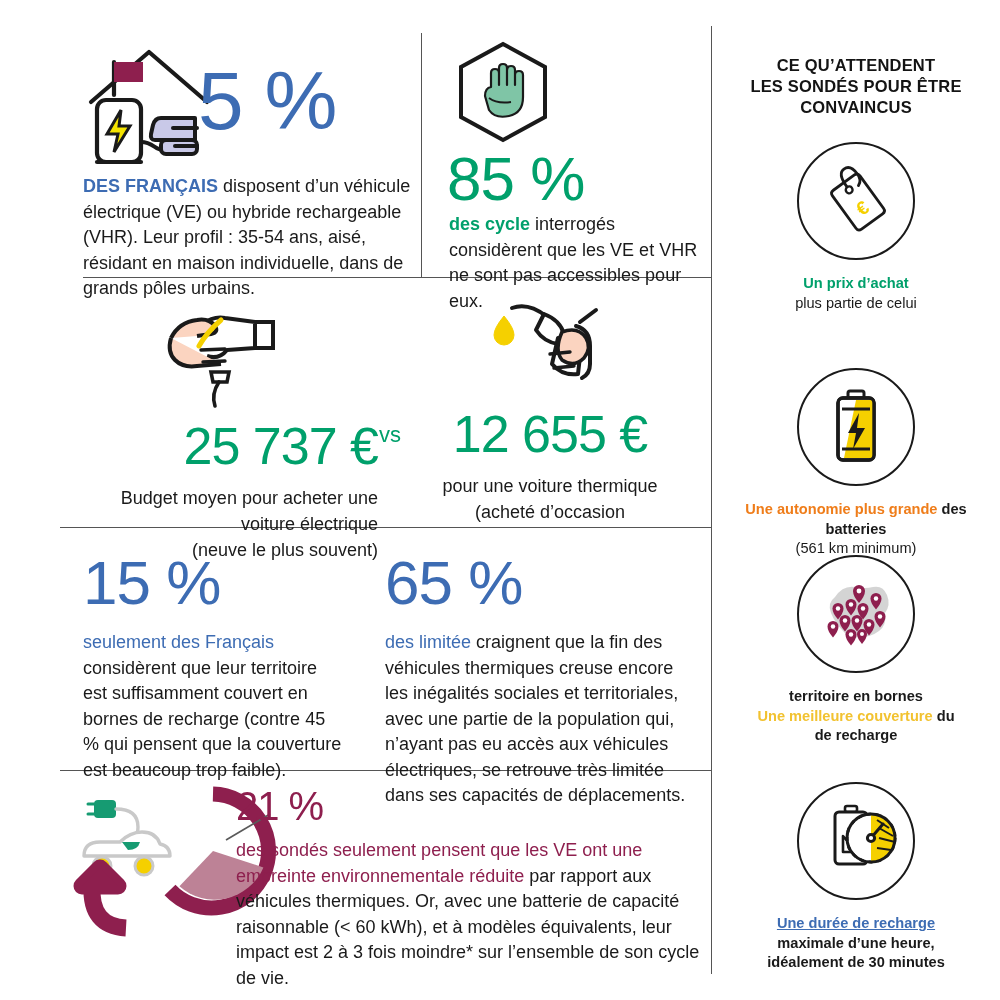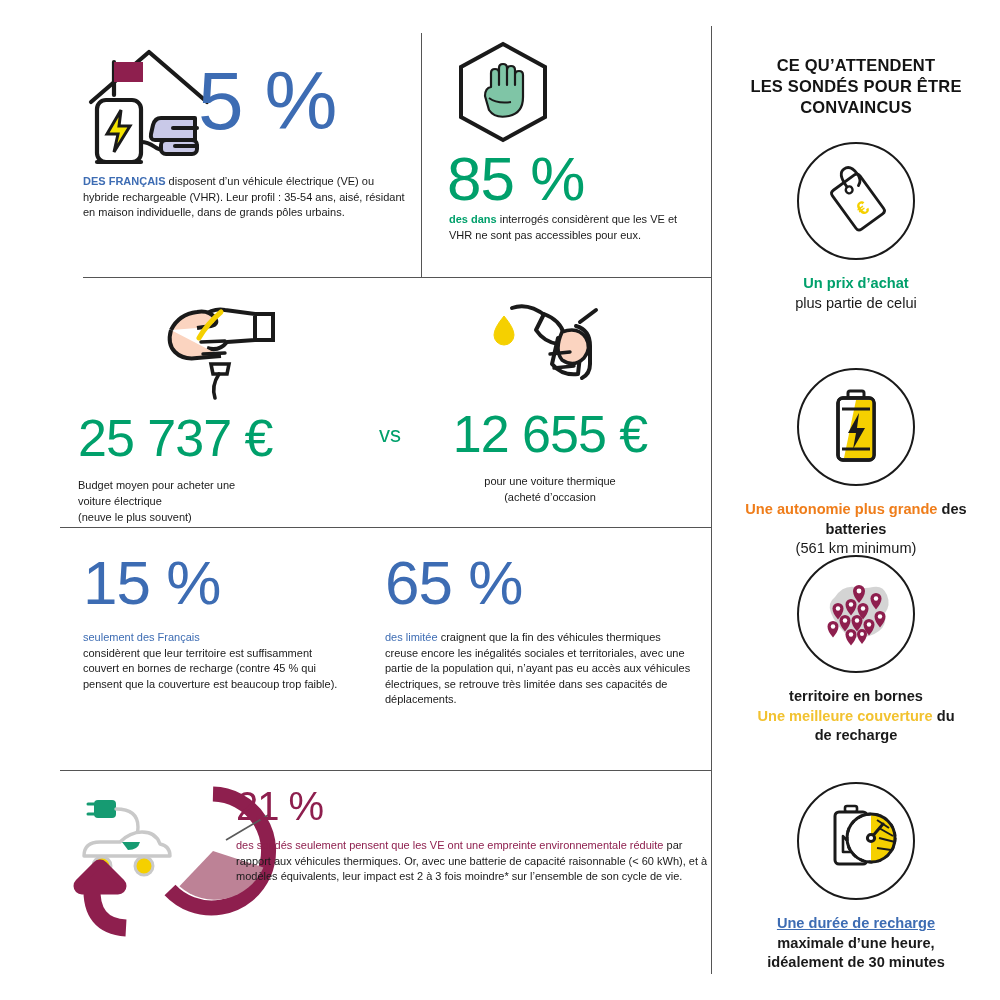--- a/index.html
+++ b/index.html
@@ -11,21 +11,21 @@
     overflow: hidden;
     position: relative;
   }
   .page { position: relative; width: 1000px; height: 1000px; }
 
   
   .div-h { position: absolute; height: 1px; background: #555; }
   .div-v { position: absolute; width: 1px; background: #555; }
 
   
-  .body-txt { font-size: 11px; line-height: 1.42; color: #1a1a1a; }
+  .body-txt { font-size: 18px; line-height: 1.42; color: #1a1a1a; }
   .lead { font-weight: bold; }
   .blue  { color: #3d6cb3; }
   .green { color: #00a06b; }
   .wine  { color: #8e1f4e; }
 
   .bignum { font-weight: normal; line-height: 1; letter-spacing: -1px; }
   .bignum.blue  { color: #3d6cb3; }
   .bignum.green { color: #00a06b; }
   .bignum.wine  { color: #8e1f4e; }
 
@@ -98,27 +98,27 @@
         <g transform="translate(26,24)">
           <path d="M6 32 q0 -8 6 -9 l0 -14 q0 -4 4 -4 q4 0 4 4 l0 12 l0 -17 q0 -4 4 -4 q4 0 4 4 l0 17 l0 -15 q0 -4 4 -4 q4 0 4 4 l0 15 l0 -10 q0 -4 4 -4 q4 0 4 4 l0 22 q0 16 -14 19 q-14 3 -20 -6 z" fill="#7fc5a6" stroke="#1a1a1a" stroke-width="2.2" stroke-linejoin="round"></path>
           <path d="M10 34 q8 6 22 4" fill="none" stroke="#1a1a1a" stroke-width="2"></path>
         </g>
       </svg>
     </div>
 
     <div class="abs bignum green" style="left:-2px; top:108px; font-size:62px;">85 %</div>
 
     <div class="body-txt" style="position:absolute; top:172px; left:0; width:250px;">
-      <span class="lead green">des dans</span><span> interrogés considèrent que les VE et VHR ne sont pas accessibles pour eux.</span>
+      <span class="lead green">des cycle</span><span> interrogés considèrent que les VE et VHR ne sont pas accessibles pour eux.</span>
     </div>
   </div>
 
   <div class="abs" style="left:60px; top:292px; width:651px;">
 
-    <div class="abs" style="left:18px; top:4px; width:300px; text-align:left;">
+    <div class="abs" style="left:18px; top:12px; width:300px; text-align:right;">
       <div style="height:104px; display:flex; align-items:center; justify-content:center;">
         <span>
           <svg width="130" height="104" viewBox="0 0 130 104">
             <path d="M88 18 l22 0 l0 26 l-22 0 z" fill="#fff" stroke="#1a1a1a" stroke-width="4"></path>
             <path d="M40 20 q10 -8 22 -6 l30 4 l0 26 l-28 2 q-8 10 -20 6" fill="#fff" stroke="#1a1a1a" stroke-width="4" stroke-linejoin="round"></path>
             <path d="M8 34 q8 -16 26 -18 q12 -2 18 6 q4 6 -4 8 l-14 2" fill="#fbd4c0" stroke="#1a1a1a" stroke-width="4" stroke-linejoin="round"></path>
             <path d="M8 34 q-4 14 4 22 q8 8 22 6 l24 -2" fill="#fbd4c0" stroke="#1a1a1a" stroke-width="4" stroke-linejoin="round"></path>
             <path d="M38 46 l24 -1" stroke="#1a1a1a" stroke-width="3.4" stroke-linecap="round"></path>
             <path d="M40 58 l22 -1" stroke="#1a1a1a" stroke-width="3.4" stroke-linecap="round"></path>
             <path d="M58 16 q-14 12 -22 26" fill="none" stroke="#f5d000" stroke-width="5" stroke-linecap="round"></path>

